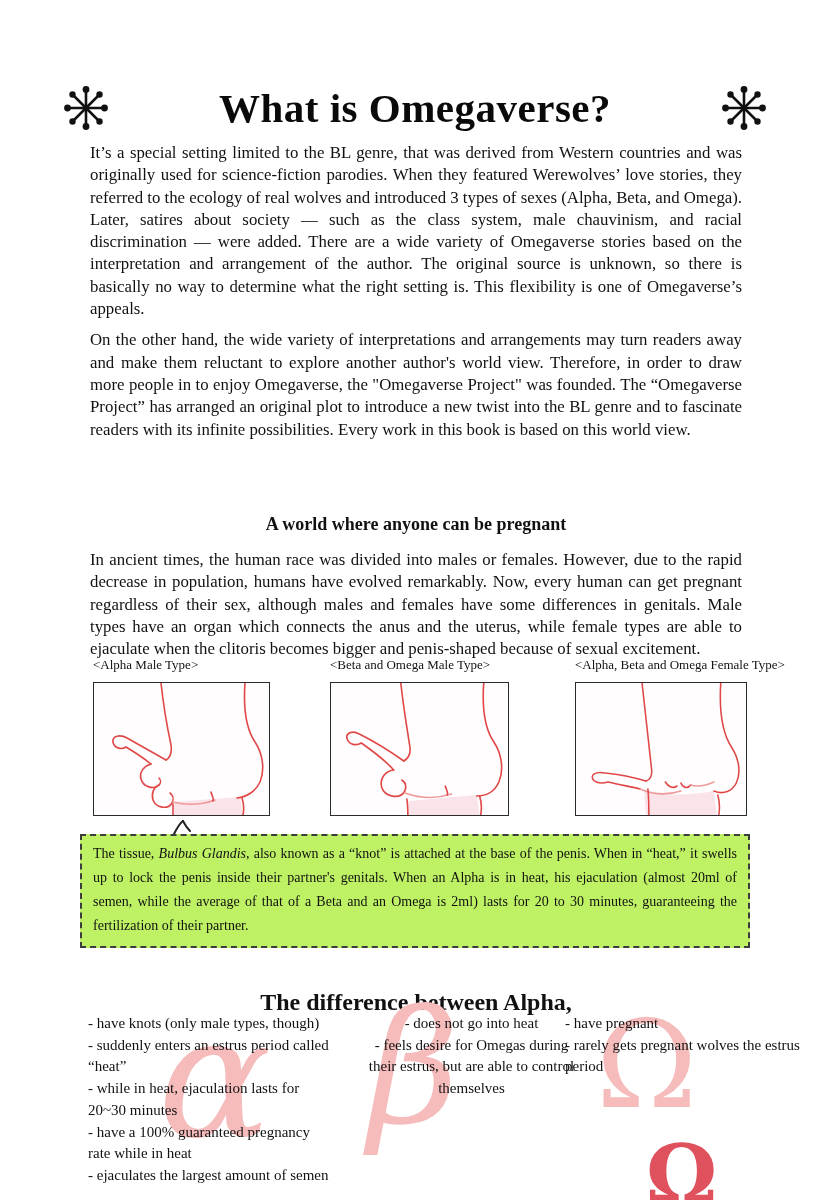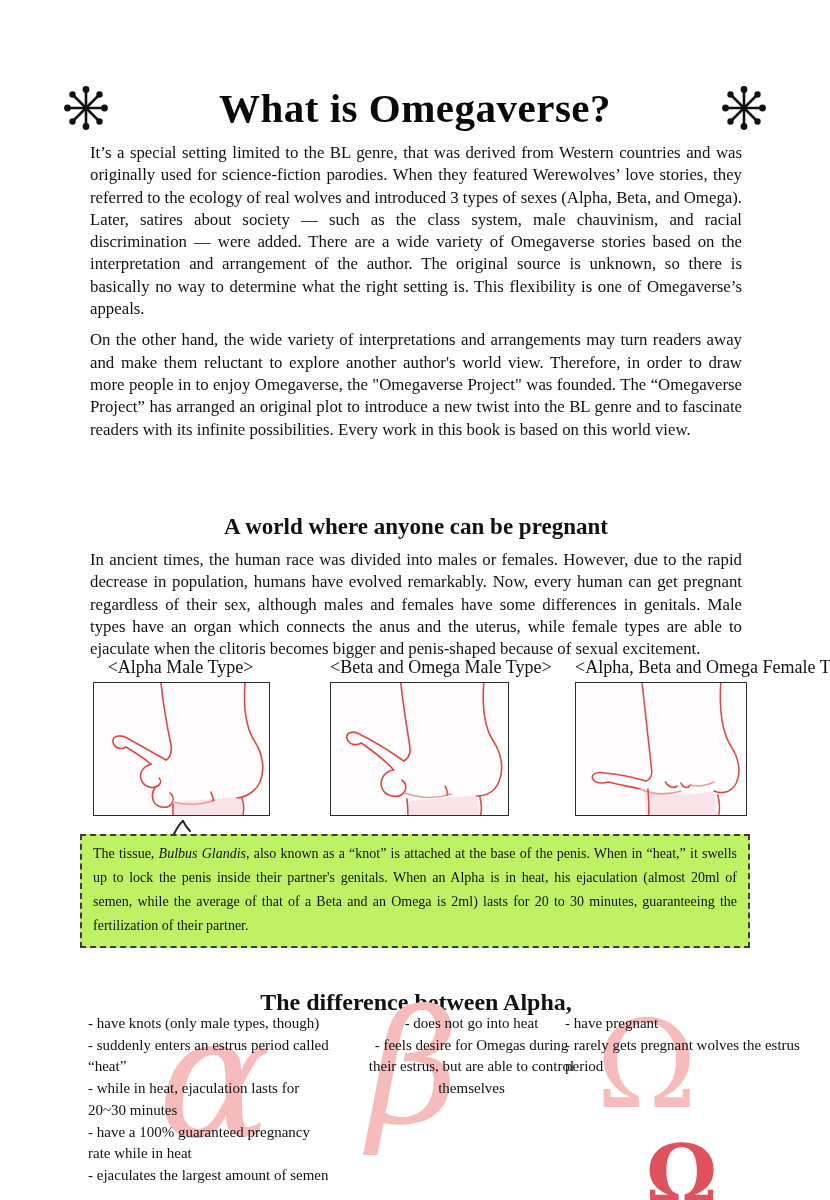--- a/index.html
+++ b/index.html
@@ -14,25 +14,25 @@
     letter-spacing:0.5px;color:#0a0a0a;}
   .star{width:48px;height:48px;flex:0 0 auto;}
   
   .intro{position:absolute;top:126px;left:90px;width:652px;
     font-size:16.8px;line-height:22.3px;text-align:justify;}
   .intro p{margin:0;}
   .intro p.p2{margin-top:9px;}
   .intro p.note{margin-top:17px;}
   
   .s1-heading{position:absolute;top:498px;left:90px;width:652px;text-align:center;
-    font-size:23px;font-weight:bold;}
+    font-size:18px;font-weight:bold;}
   .s1-body{position:absolute;top:533px;left:90px;width:652px;
     font-size:16.8px;line-height:22.3px;text-align:justify;}
   
-  .caption{position:absolute;top:641px;font-size:18px;white-space:nowrap;text-align:center;}
+  .caption{position:absolute;top:641px;font-size:13px;white-space:nowrap;text-align:left;}
   .caption.c1{left:93px;width:175px;}
   .caption.c2{left:330px;width:177px;}
   .caption.c3{left:575px;width:170px;overflow:visible;}
   .figbox{position:absolute;top:666px;height:132px;border:1.5px solid #2b2b2b;
     background:#fffdfd;box-sizing:content-box;}
   .figbox.f1{left:93px;width:175px;}
   .figbox.f2{left:330px;width:177px;}
   .figbox.f3{left:575px;width:170px;}
   .figbox svg{display:block;width:100%;height:100%;}
   .knot-pointer{position:absolute;left:171px;top:803px;width:22px;height:16px;}

